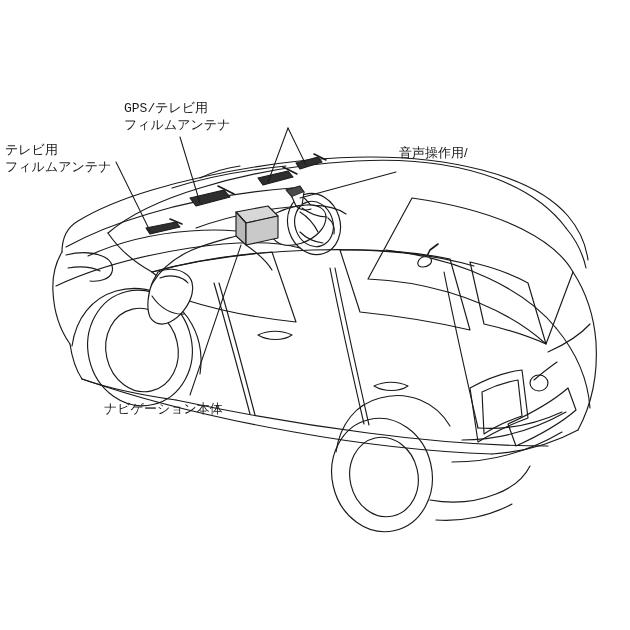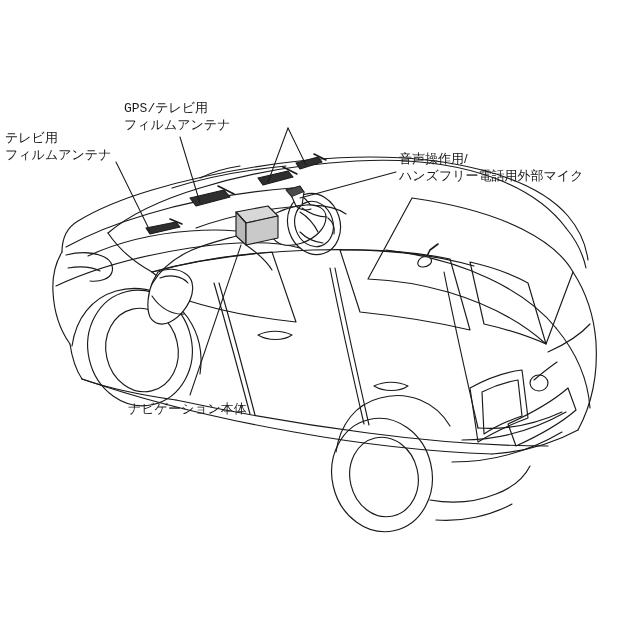--- a/index.html
+++ b/index.html
@@ -30,25 +30,25 @@
   .label {
     position: absolute;
     font-size: 13px;
     line-height: 17px;
     color: #1a1a1a;
     white-space: nowrap;
     letter-spacing: 0px;
     font-family: "Liberation Sans", "DejaVu Sans", sans-serif;
   }
   .label span { display: block; }
-  #label-tv-left   { left: 5px;   top: 129px; font-family: Liberation Serif, serif; }
+  #label-tv-left   { left: 5px;   top: 141px; font-family: Liberation Serif, serif; }
   #label-gps       { left: 124px; top: 100px; font-family: Liberation Mono, monospace; }
   #label-tv-right  { left: 254px; top: 110px; }
-  #label-mic       { left: 399px; top: 150px; }
-  #label-navi      { left: 104px; top: 400px; margin-left: 24px; }
+  #label-mic       { left: 399px; top: 144px; }
+  #label-navi      { left: 104px; top: 400px; }
 </style>
 </head>
 <body>
 
 <div id="diagram-root">
 
   <svg id="diagram-svg" viewBox="0 0 630 630">
     <g fill="none" stroke="#1a1a1a" stroke-width="1.15" stroke-linejoin="round" stroke-linecap="round">
 
       <g>
@@ -264,20 +264,19 @@
   </div>
 
   <div class="label" id="label-gps">
     <span>GPS/テレビ用</span>
     <span>フィルムアンテナ</span>
   </div>
 
 
   <div class="label" id="label-mic">
     <span>音声操作用/</span>
-    <span>ハンズフリー電話用外部マイク</span>
   </div>
 
   <div class="label" id="label-navi">
     <span>ナビゲーション本体</span>
   </div>
 
 </div>
 
 </body></html>

